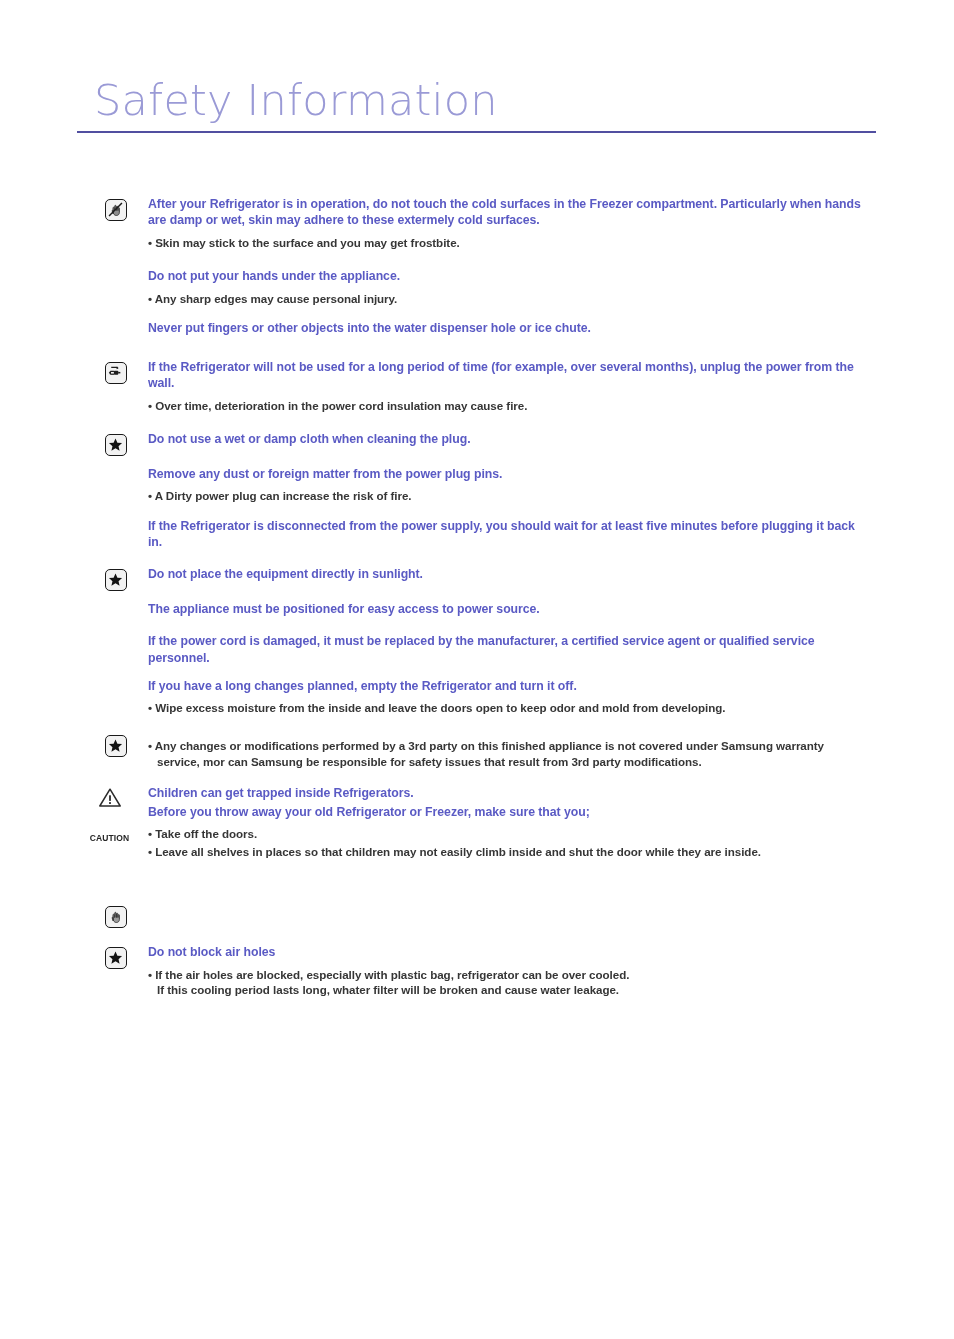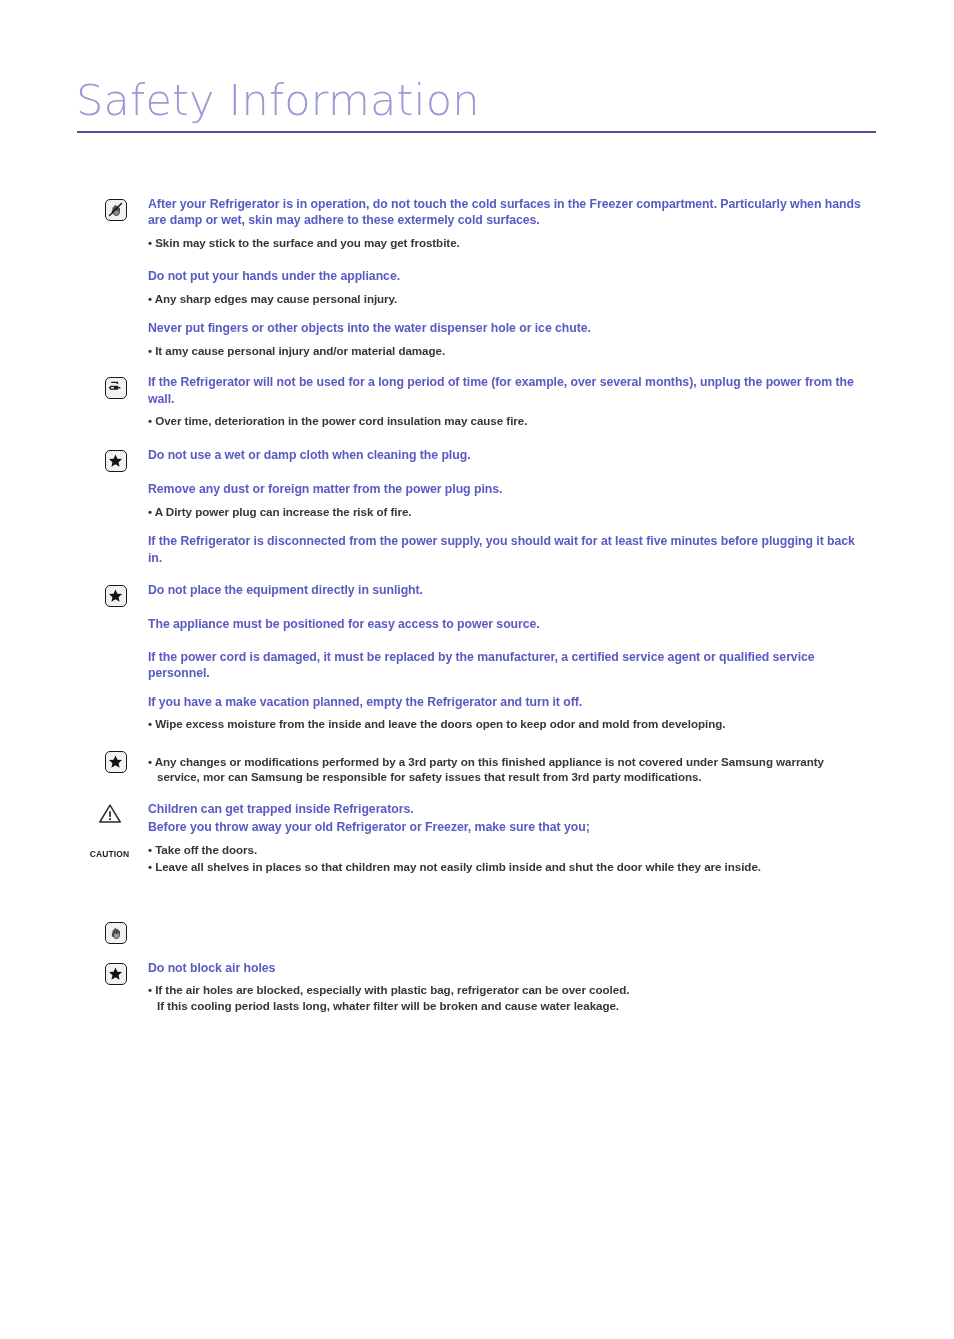--- a/index.html
+++ b/index.html
@@ -11,21 +11,21 @@
     width: 954px;
     height: 1339px;
     position: relative;
     font-family: "Liberation Sans", sans-serif;
     -webkit-font-smoothing: antialiased;
   }
 
   
   .page-header {
     position: absolute;
-    left: 76px;
+    left: 94px;
     top: 74px;
     width: 800px;
   }
   .page-title {
     font-family: "DejaVu Sans", sans-serif;
     font-weight: 300;
     font-size: 43px;
     line-height: 52px;
     letter-spacing: 0.2px;
     color: #9a9ad6;
@@ -162,21 +162,20 @@
       <p class="heading">After your Refrigerator is in operation, do not touch the cold surfaces in the Freezer compartment. Particularly when hands are damp or wet, skin may adhere to these extermely cold surfaces.</p>
       <div class="sp-6"></div>
       <p class="bullet">• Skin may stick to the surface and you may get frostbite.</p>
       <div class="sp-18"></div>
       <p class="heading">Do not put your hands under the appliance.</p>
       <div class="sp-6"></div>
       <p class="bullet">• Any sharp edges may cause personal injury.</p>
       <div class="sp-14"></div>
       <p class="heading">Never put fingers or other objects into the water dispenser hole or ice chute.</p>
       <div class="sp-6"></div>
-      <p class="bullet">• It amy cause personal injury and/or material damage.</p>
     </div>
   </div>
 
   <div class="sp-16"></div>
 
   <div class="block">
     <div class="icon-col">
       <span class="icon-box">
         <svg width="19" height="19" viewBox="0 0 20 20">
           <path d="M5.5 4.6 h6.2 v1.1" fill="none" stroke="#1d1d1d" stroke-width="1.3"></path>
@@ -228,21 +227,21 @@
         </svg>
       </span>
     </div>
     <div class="text-col">
       <p class="heading">Do not place the equipment directly in sunlight.</p>
       <div class="sp-18"></div>
       <p class="heading">The appliance must be positioned for easy access to power source.</p>
       <div class="sp-16"></div>
       <p class="heading">If the power cord is damaged, it must be replaced by the manufacturer, a certified service agent or qualified service personnel.</p>
       <div class="sp-12"></div>
-      <p class="heading">If you have a make vacation planned, empty the Refrigerator and turn it off.</p>
+      <p class="heading">If you have a long changes planned, empty the Refrigerator and turn it off.</p>
       <div class="sp-6"></div>
       <p class="bullet">• Wipe excess moisture from the inside and leave the doors open to keep odor and mold from developing.</p>
     </div>
   </div>
 
   <div class="sp-16"></div>
 
   <div class="block">
     <div class="icon-col">
       <span class="icon-box">

